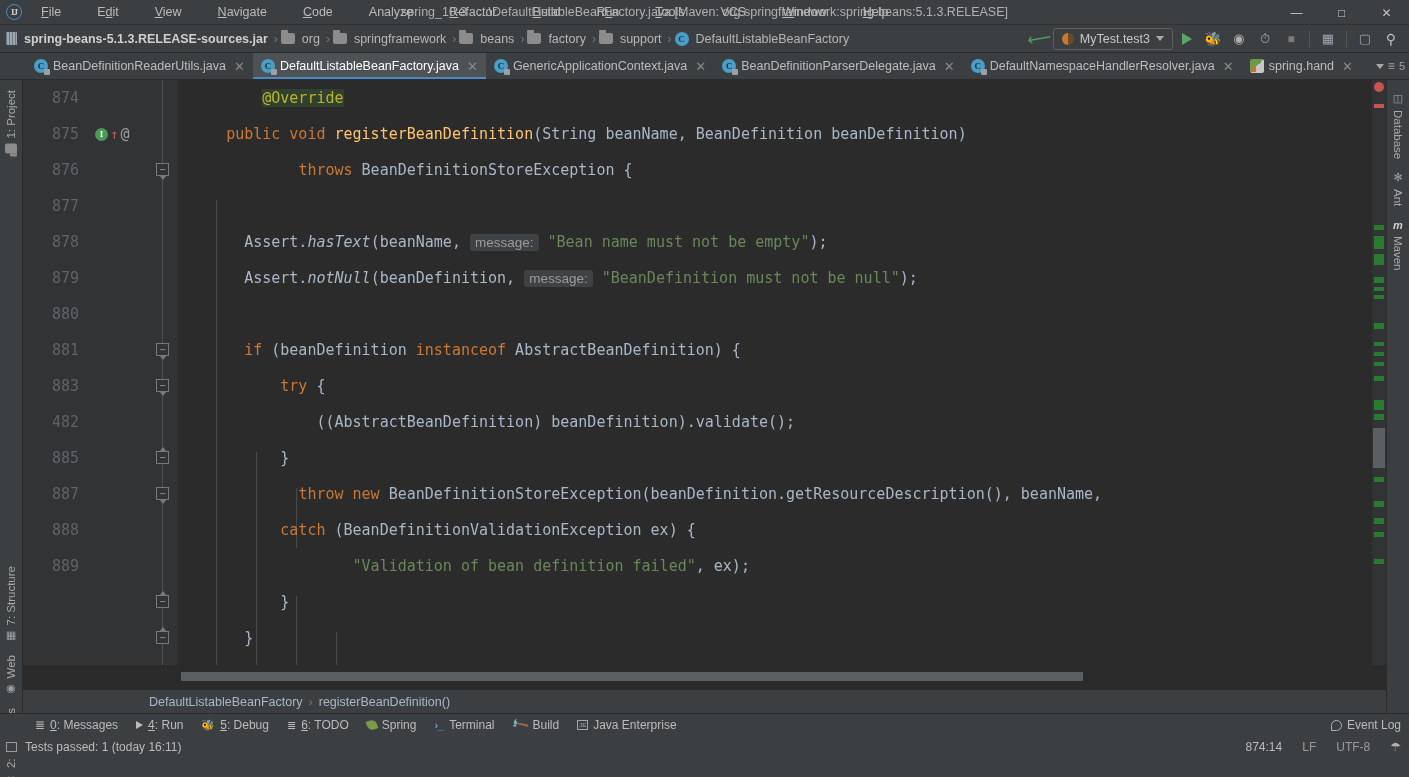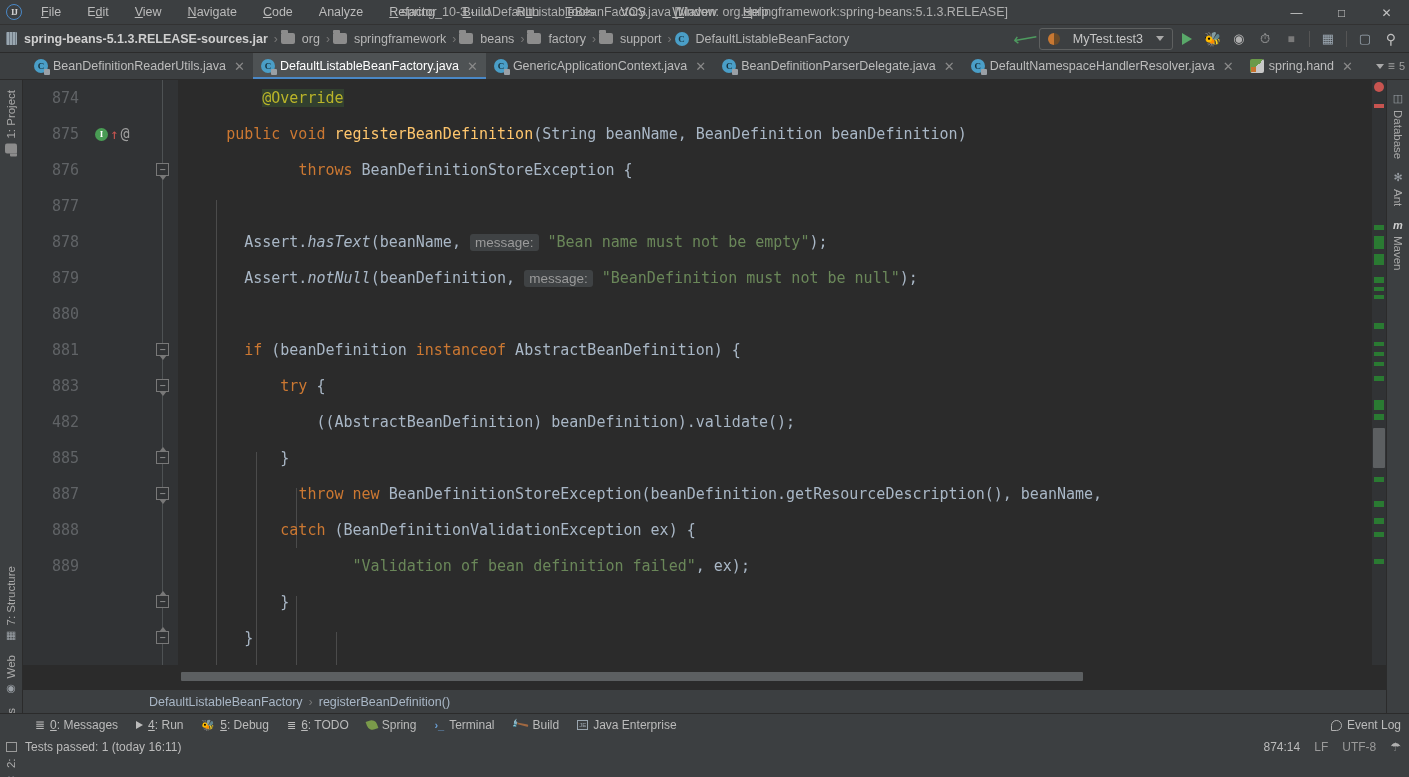--- a/index.html
+++ b/index.html
@@ -16,21 +16,21 @@
   .titlebar {
     height: 25px; background: #3c3f41; display: flex; align-items: center;
     padding-left: 6px; position: relative; border-bottom: 1px solid #323232;
   }
   .ij-logo {
     width: 16px; height: 16px; border: 1.5px solid #4a88c7; border-radius: 8px;
     color: #d3d3d3; font-size: 9px; font-weight: bold; display: flex;
     align-items: center; justify-content: center; margin-right: 10px;
     font-family: "Liberation Serif", serif; letter-spacing: -1px;
   }
-  .menu { display: flex; align-items: flex-start; gap: 8px; }
+  .menu { display: flex; align-items: flex-start; gap: 18px; }
   .menu-item {
     font-size: 12.5px; color: #bbbbbb; padding: 3px 9px; cursor: default;
     white-space: nowrap;
   }
   .menu-item u { text-decoration: underline; }
   .window-title {
     position: absolute; left: 0; right: 0; text-align: center;
     font-size: 12.5px; color: #b0b0b0; pointer-events: none; white-space: nowrap;
   }
   .win-controls { position: absolute; right: 0; top: 0; height: 25px; display: flex; }
@@ -62,21 +62,21 @@
     content:''; position:absolute; top:-3px; left:0; width:7px; height:3px;
     background:#8c8c8c; border-radius:1px 1px 0 0;
   }
   .ic-class {
     width: 14px; height: 14px; border-radius: 50%; background: #4a9ec7;
     color: #1c3b4a; font-size: 9px; font-weight: bold; display: inline-flex;
     align-items: center; justify-content: center; font-family: "Liberation Serif", serif;
   }
   .navbar-right { margin-left: auto; display: flex; align-items: center; padding-right: 6px; gap: 2px; }
   .run-config {
-    display: flex; align-items: center; gap: 13px; border: 1px solid #5e6060;
+    display: flex; align-items: center; gap: 6px; border: 1px solid #5e6060;
     border-radius: 3px; padding: 2px 8px; height: 22px; font-size: 12.5px; color: #c7c7c7; justify-content: center;
   }
   .rc-icon { width: 12px; height: 12px; border-radius: 50%;
     background: linear-gradient(90deg,#c87832 50%, #6a4a28 50%); }
   .caret { width:0;height:0;border-left:4px solid transparent;border-right:4px solid transparent;border-top:5px solid #a9a9a9; }
   .tool-ic { width: 24px; height: 22px; display: flex; align-items: center; justify-content: center; }
   .tri-green { width:0;height:0;border-top:6px solid transparent;border-bottom:6px solid transparent;border-left:10px solid #59a869; }
   .sep-v { width:1px; height:16px; background:#555; margin:0 4px; }
   .arrow-up-green { color:#4e9a5f; font-size:17px; line-height:1; transform: rotate(-10deg); }
 
@@ -208,21 +208,21 @@
     padding-left: 26px; gap: 0px; border-top:1px solid #2b2b2b; position:relative;
   }
   .tw-btn { display:flex; align-items:center; gap:5px; font-size:12px; color:#bbbbbb; padding:2px 9px; white-space:nowrap;}
   .tw-btn u { text-decoration: underline; }
   .tw-right { margin-left:auto; display:flex; align-items:center; padding-right:8px; }
 
   .statusbar {
     height: 22px; background:#3c3f41; display:flex; align-items:center;
     padding-left:6px; font-size:12px; color:#bbbbbb; gap:8px; position:relative;
   }
-  .status-right { margin-left:auto; display:flex; align-items:flex-start; gap:14px; padding-right:8px; }
+  .status-right { margin-left:auto; display:flex; align-items:flex-start; gap:20px; padding-right:8px; }
   .status-right .dim { color:#9a9a9a; }
   .g-run { width:0;height:0;border-top:4.5px solid transparent;border-bottom:4.5px solid transparent;border-left:7px solid #bbbbbb;}
   .g-bug { color:#bbb; font-size:11px; }
   .g-todo { color:#bbb; font-size:11px; }
   .g-leaf { width:10px;height:10px;background:#7a9a4a;border-radius:0 60% 0 60%; transform:rotate(-20deg);}
   .g-term { color:#6a9fd4; font-size:11px; font-weight:bold;}
   .g-hammer { color:#8ea6b8; font-size:12px; display:inline-block; transform: rotate(-35deg);}
   .g-ent { width:11px;height:10px;border:1px solid #9aa6b0; font-size:6px; color:#9aa6b0; display:flex;align-items:center;justify-content:center;}
   .g-evt { width:11px;height:11px;border:1.4px solid #b0b0b0;border-radius:50% 50% 50% 0; }
   .g-scr { width:11px;height:10px;border:1.4px solid #9a9a9a; }

